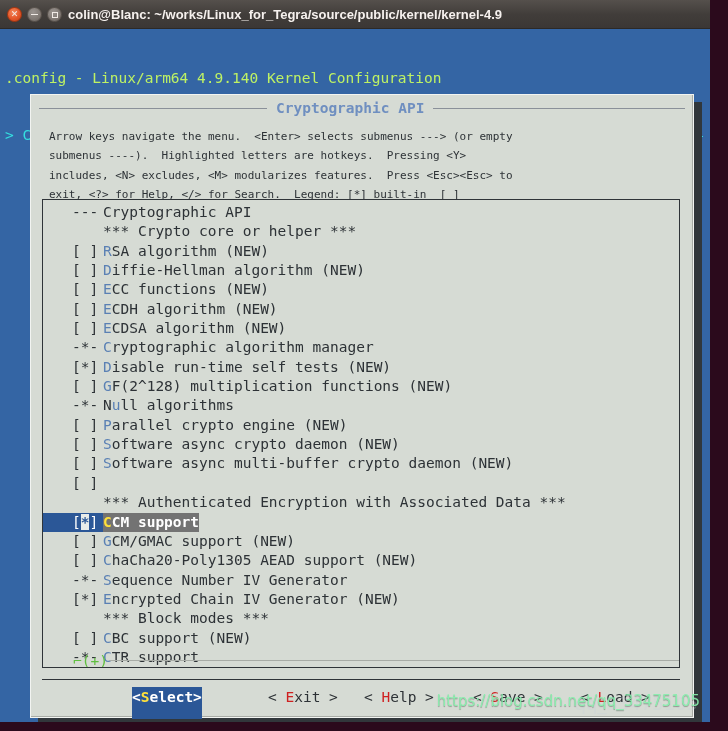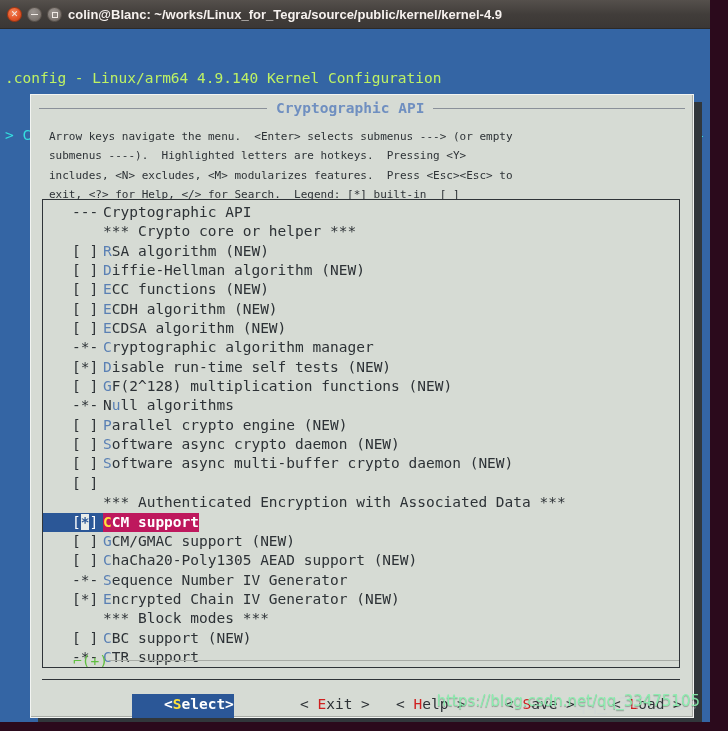--- a/index.html
+++ b/index.html
@@ -240,21 +240,21 @@
   .row.selected .state {
     color: #ffffff;
     background: #2b5797;
     padding-left: 29px;
   }
   .row.selected {
     color: #ffffff;
   }
   .row.selected .label {
     color: #ffffff;
-    background: #be185d;
+    background: #737373;
     font-weight: bold;
   }
   .row.selected .hot { color: #ffe13b; }
   .cursor-cell {
     background: #e8ecea;
     color: #2b5797;
     font-weight: bold;
   }
 
   
@@ -293,26 +293,25 @@
   #buttons {
     position: absolute;
     left: 11px;
     top: 592px;
     width: 638px;
     height: 26px;
     font-size: 14.5px;
   }
   .btn {
     position: absolute;
-    top: 7px;
-    height: 24px;
+    top: 0;
+    height: 32px;
     line-height: 20px;
     white-space: pre;
     color: #2d3236;
-    padding-left: 32px;
   }
   .btn .bhot { color: #cf2020; }
   .btn.primary {
     background: #2b5797;
     color: #ffffff;
     font-weight: bold;
   }
   .btn.primary .bhot { color: #ffe13b; }
 
   

